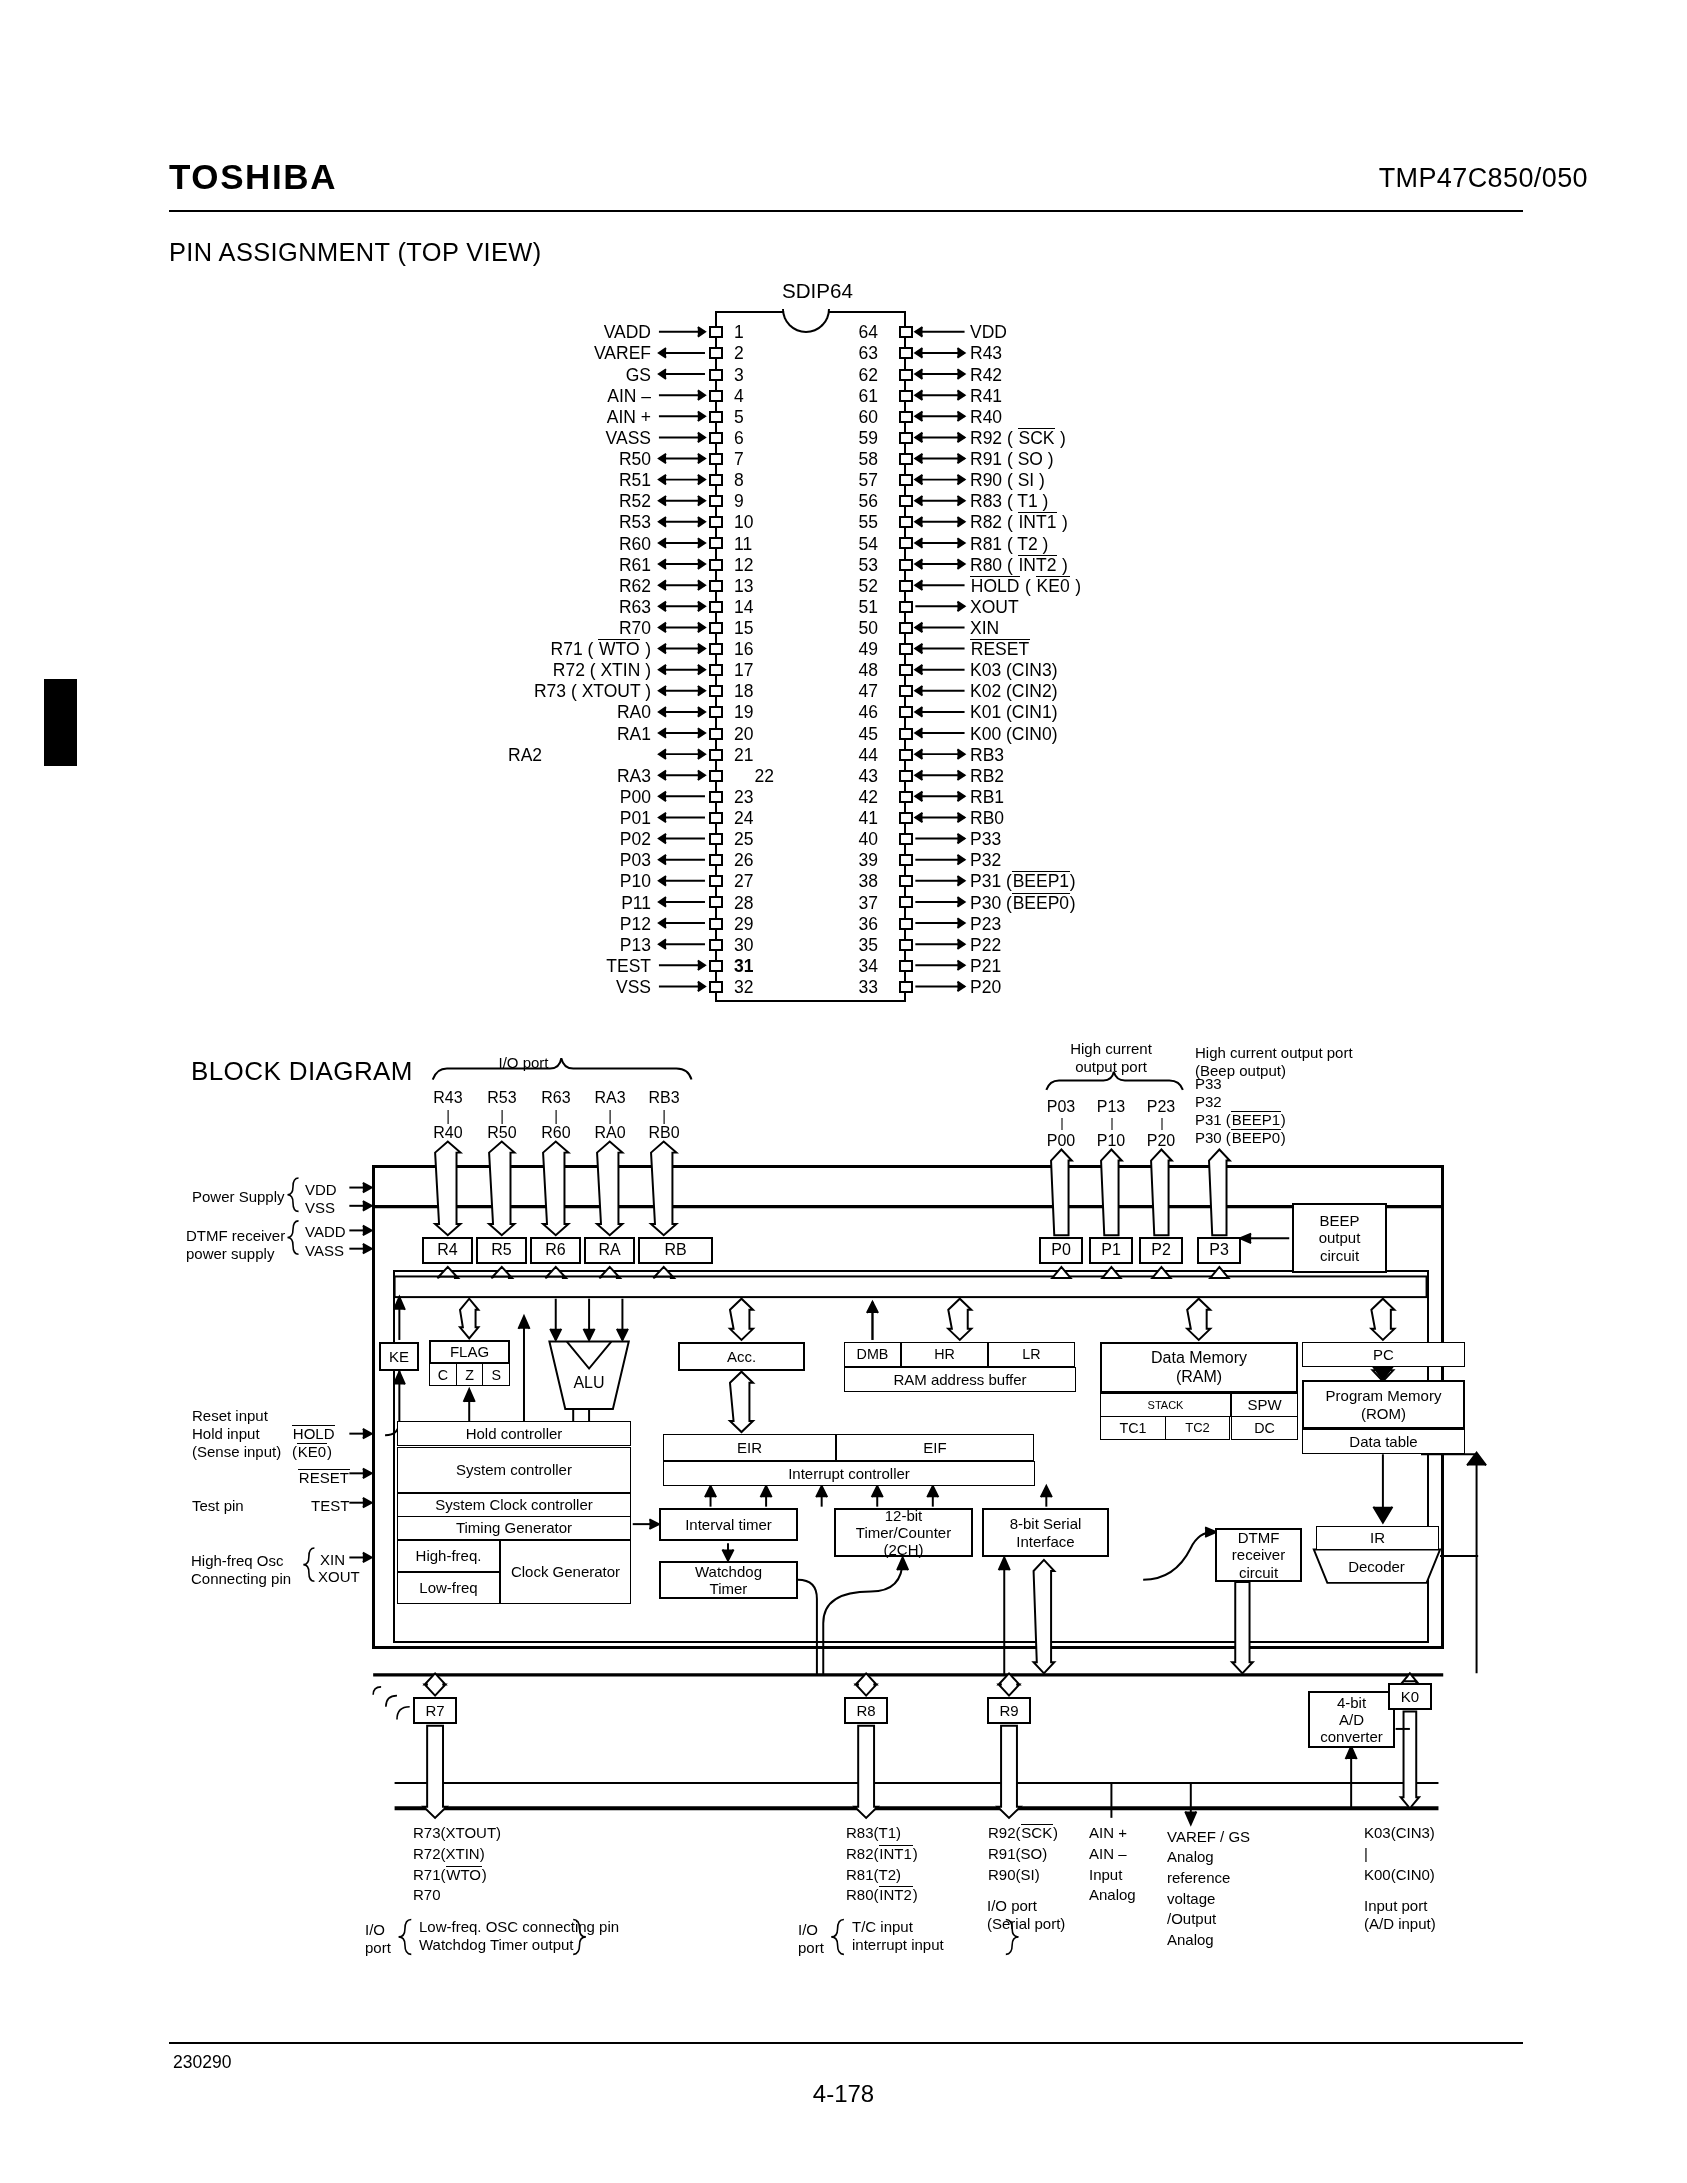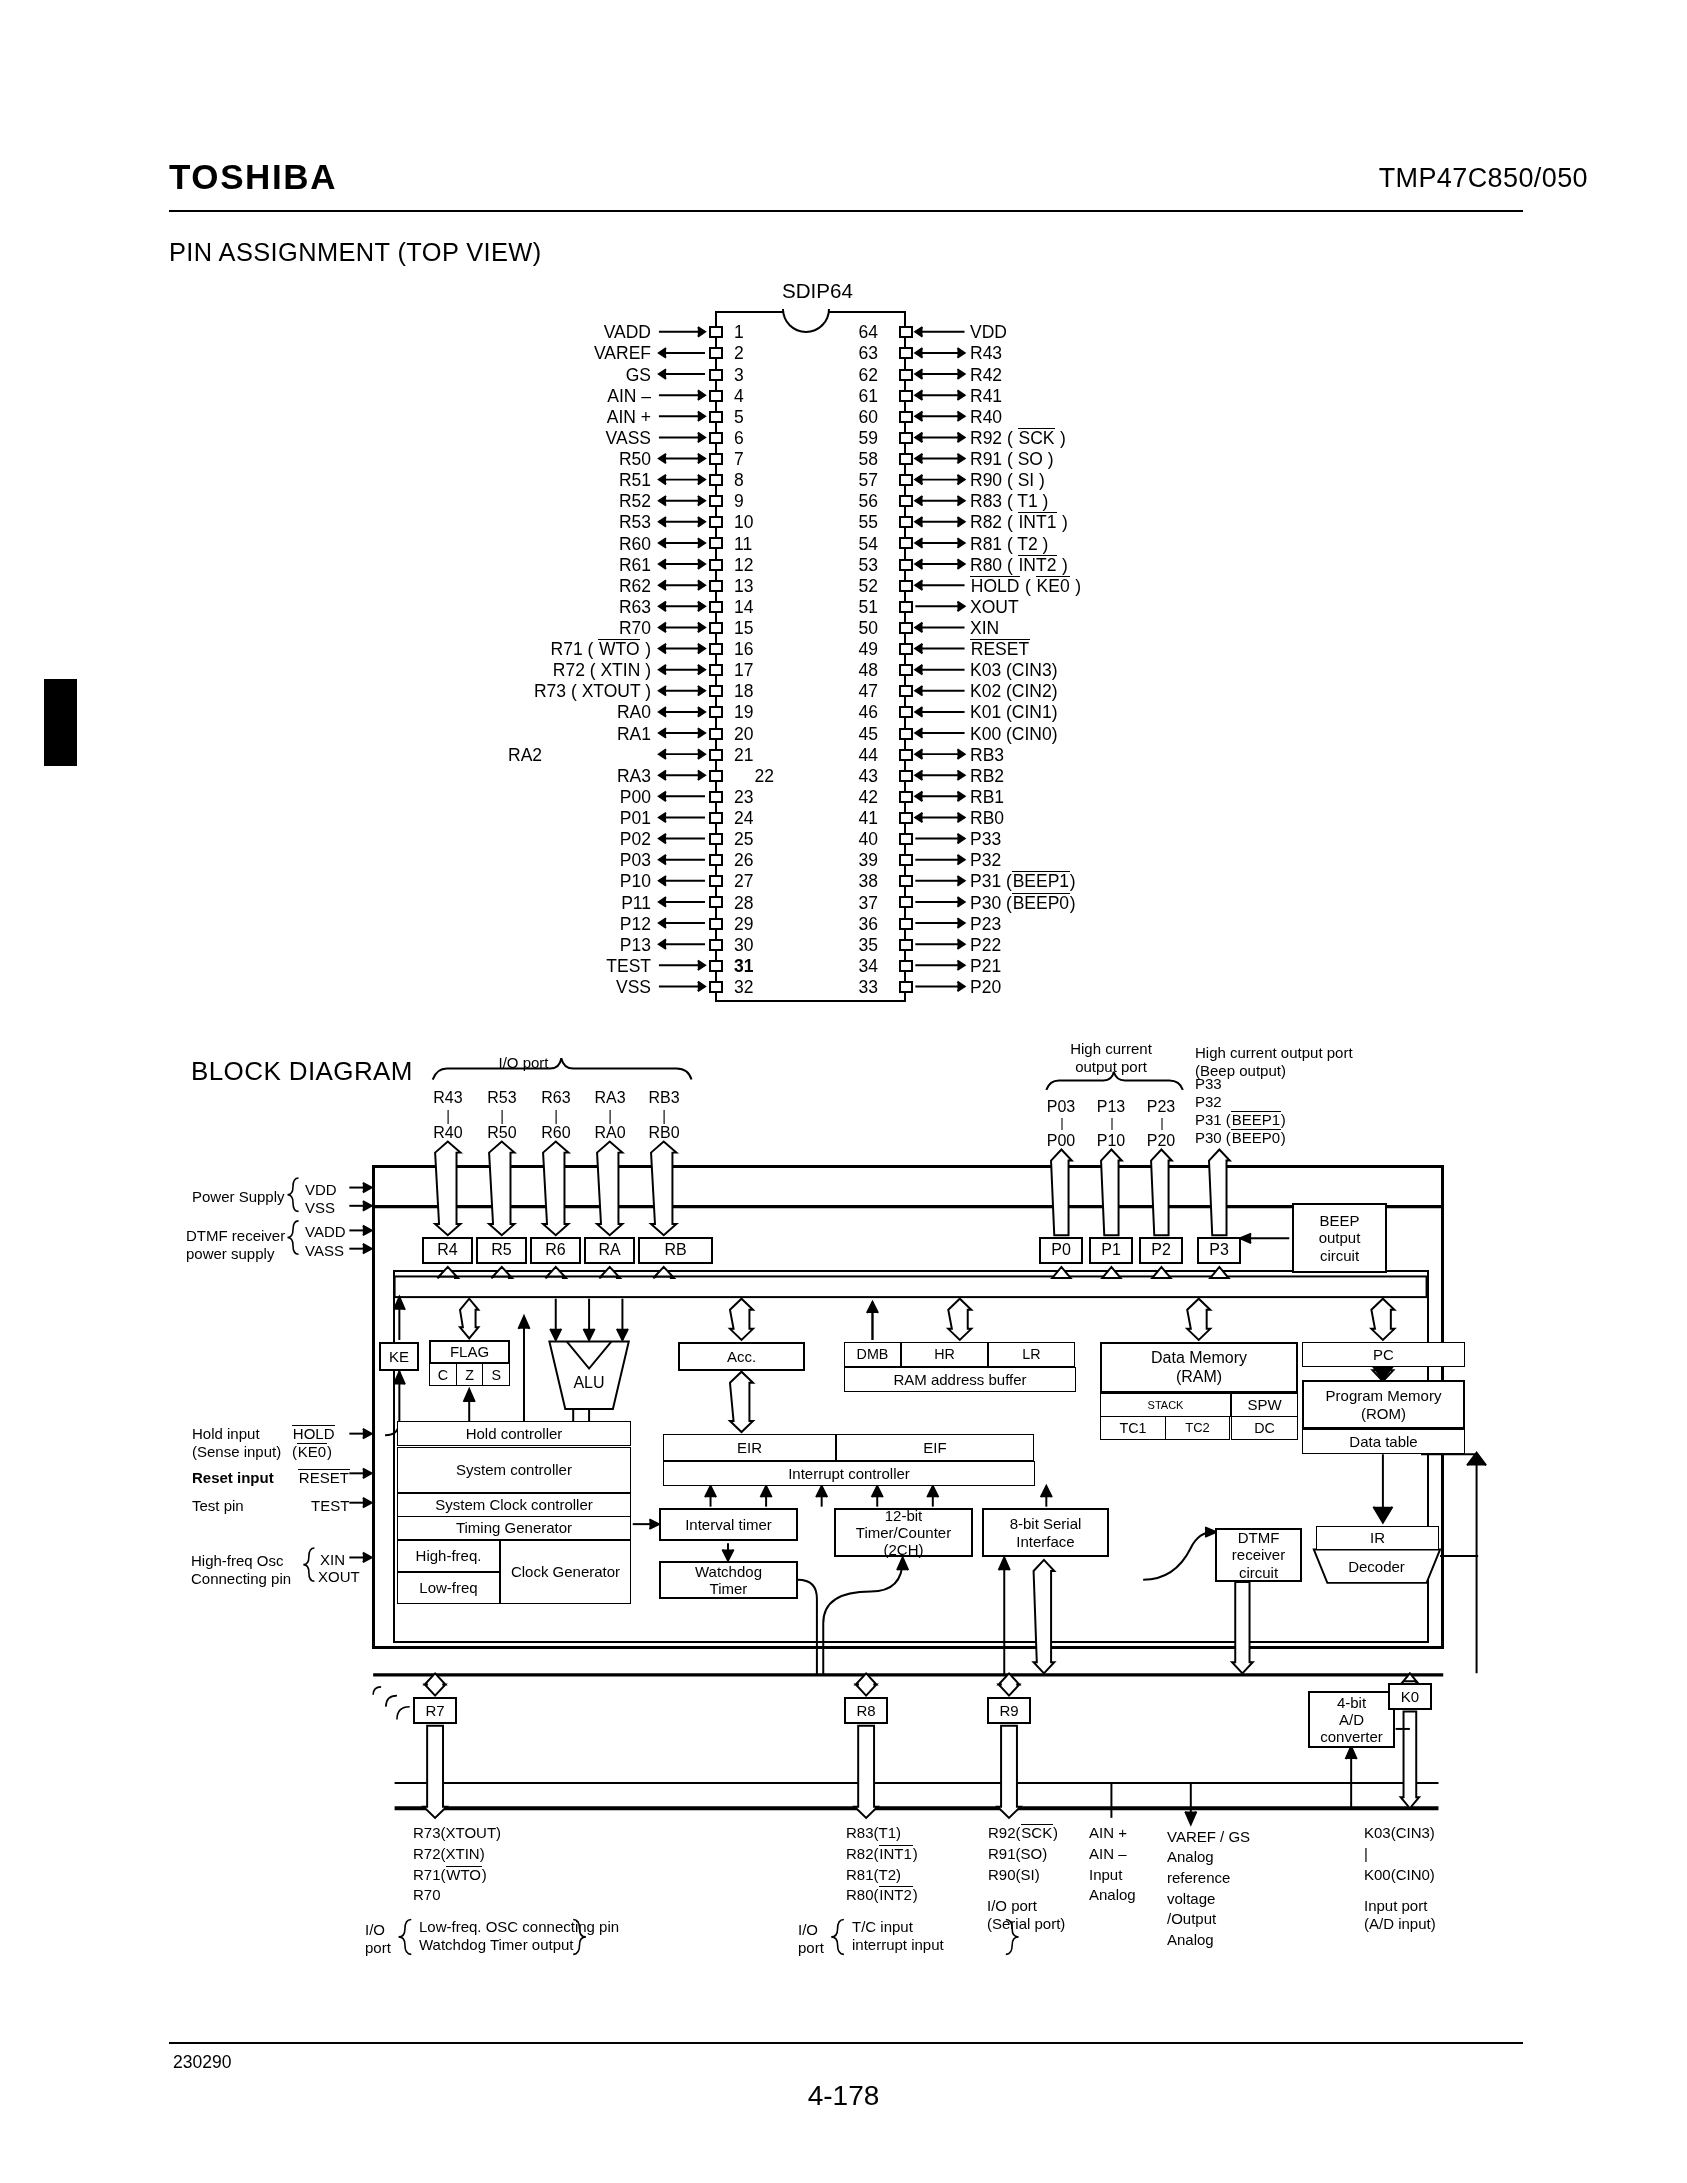--- a/index.html
+++ b/index.html
@@ -98,21 +98,21 @@
   }
   #inner-outline {
     position:absolute; left:393px; top:1270px; width:1036px; height:373px;
     border:2px solid #000; box-sizing:border-box;
   }
 
   #footer-rule {
     position:absolute; left:169px; top:2042px; width:1354px; height:2.4px; background:#000;
   }
   #footer-code { position:absolute; left:173px; top:2052px; font-size:17.5px; }
-  #footer-page { position:absolute; left:0; right:0; top:2080px; text-align:center; font-size:28px; }
+  #footer-page { position:absolute; left:0; right:0; top:2080px; text-align:center; font-size:24px; }
 </style>
 </head>
 <body>
 
 <div class="page">
 
   <div id="header-brand">TOSHIBA</div>
   <div id="header-part">TMP47C850/050</div>
   <div id="header-rule"></div>
   <div id="pin-section-title">PIN ASSIGNMENT (TOP VIEW)</div>
@@ -649,21 +649,21 @@
 
   <div id="bd-left-labels">
       <div class="bd-text" style="left: 192px; top: 1188px;">Power Supply</div>
       <div class="bd-text" style="left: 305px; top: 1181px;">VDD</div>
       <div class="bd-text" style="left: 305px; top: 1199px;">VSS</div>
       <div class="bd-text" style="left: 186px; top: 1227px;">DTMF receiver<br>power supply</div>
       <div class="bd-text" style="left: 305px; top: 1223px;">VADD</div>
       <div class="bd-text" style="left: 305px; top: 1242px;">VASS</div>
       <div class="bd-text" style="left: 192px; top: 1425px;">Hold input<br>(Sense input)</div>
       <div class="bd-text" style="left: 292px; top: 1425px;"><span class="ovl">HOLD</span><br>(<span class="ovl">KE0</span>)</div>
-      <div class="bd-text" style="left: 192px; top: 1469px; font-weight: bold;">Reset input</div>
+      <div class="bd-text" style="left: 192px; top: 1407px;">Reset input</div>
       <div class="bd-text" style="left: 298px; top: 1469px;"><span class="ovl">RESET</span></div>
       <div class="bd-text" style="left: 192px; top: 1497px;">Test pin</div>
       <div class="bd-text" style="left: 311px; top: 1497px;">TEST</div>
       <div class="bd-text" style="left: 191px; top: 1552px;">High-freq Osc<br>Connecting pin</div>
       <div class="bd-text" style="left: 320px; top: 1551px;">XIN</div>
       <div class="bd-text" style="left: 318px; top: 1568px;">XOUT</div>
     </div>
 
   <div id="bd-blocks">
       <div class="bd-box" style="left: 422px; top: 1237px; width: 51px; height: 27px; font-size: 16px;">R4</div>

